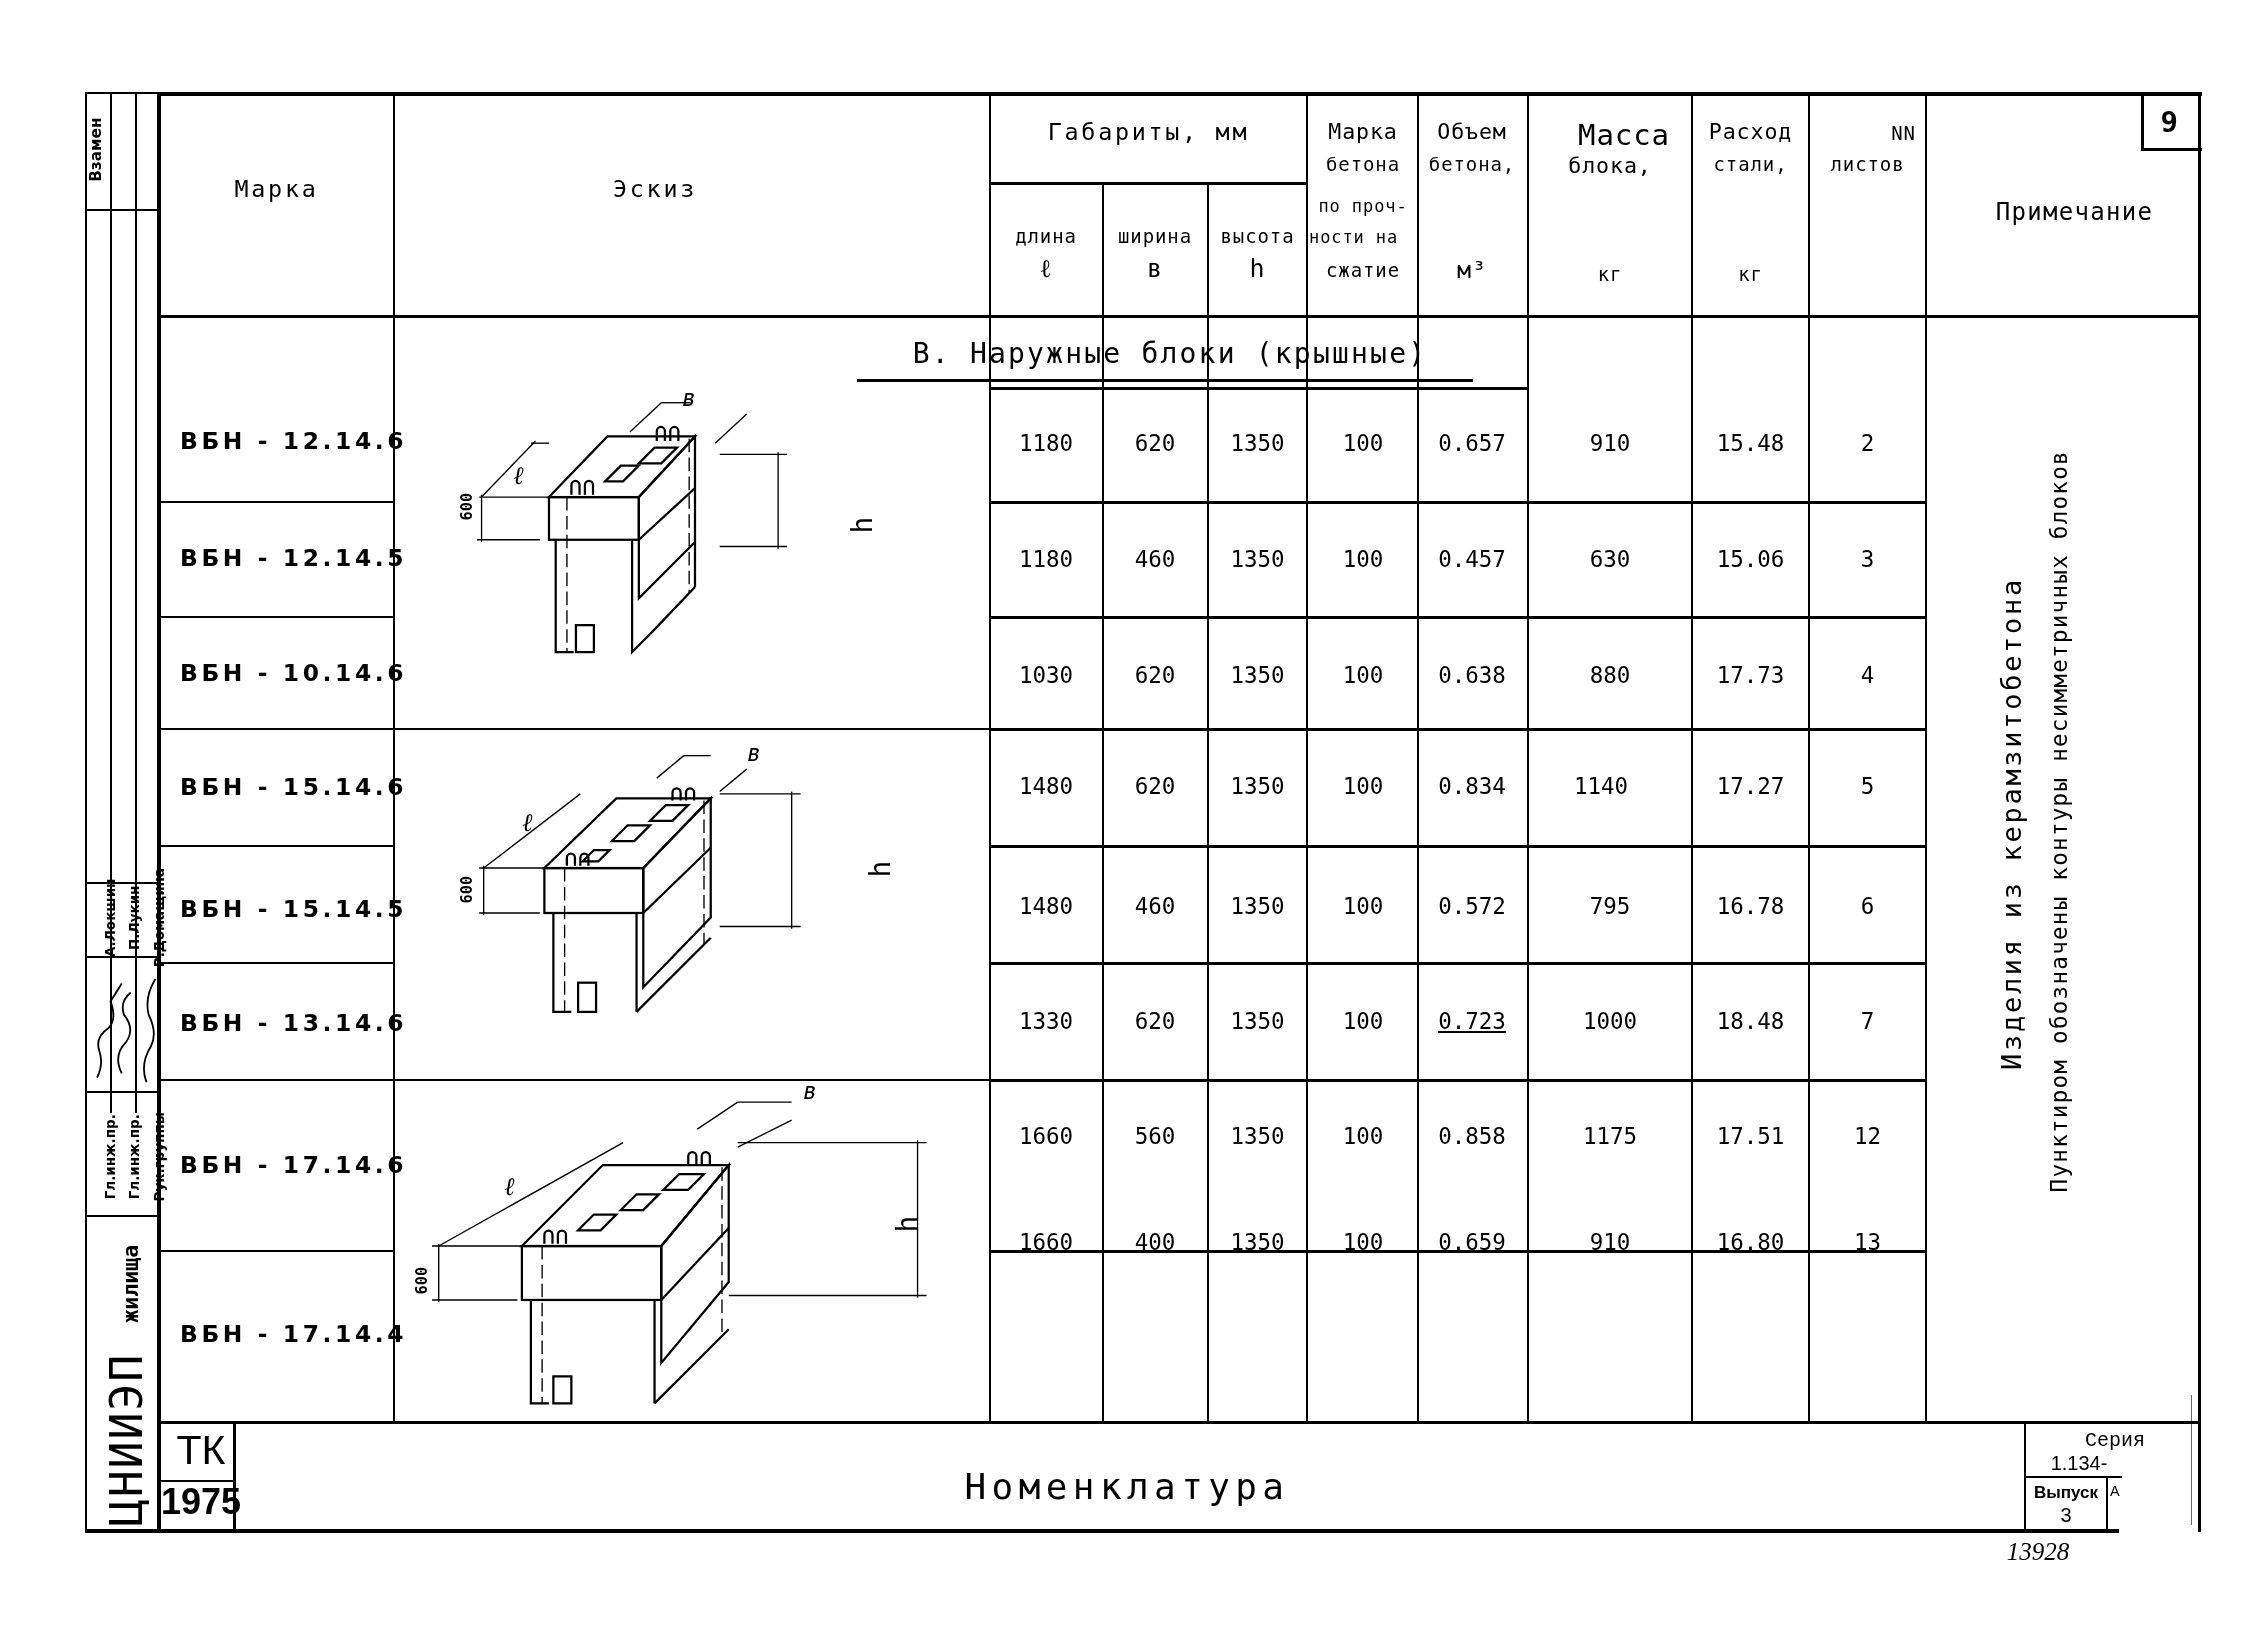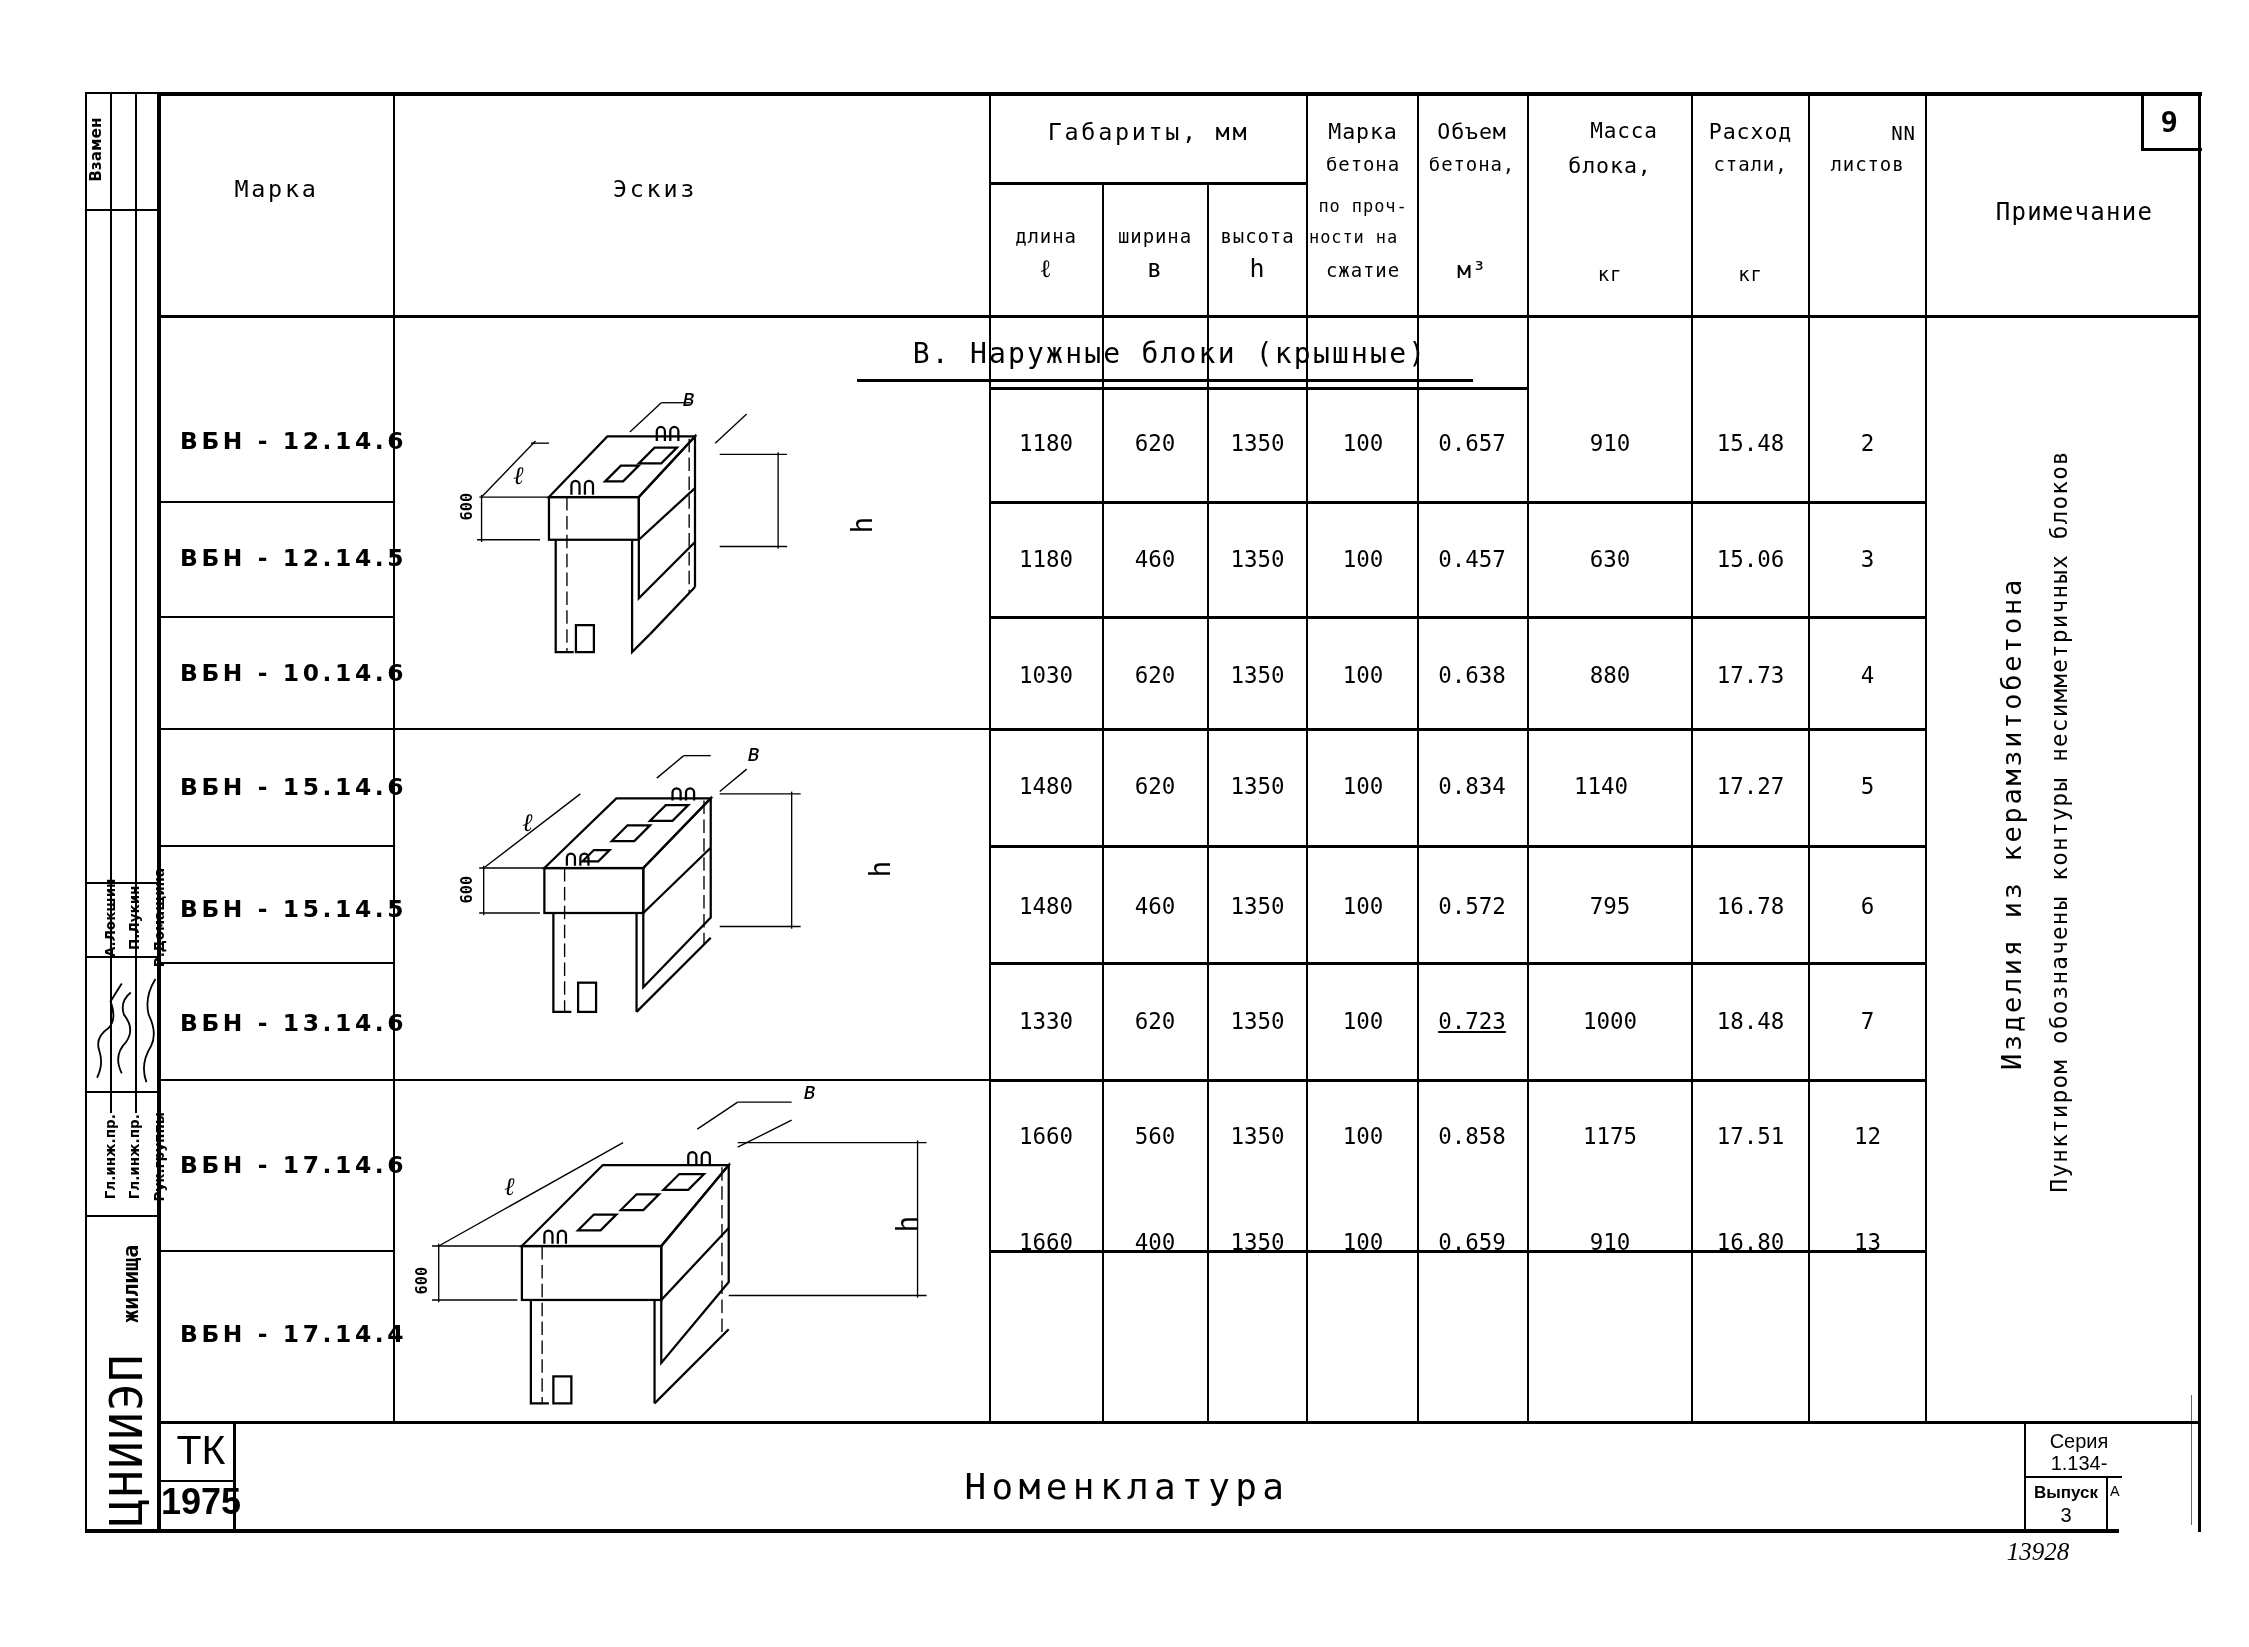--- a/index.html
+++ b/index.html
@@ -57,21 +57,21 @@
 <div class="txt sub" style="left:1309px;top:121px;width:108px;font-size:21.6px;">Марка</div>
 <div class="txt sub" style="left:1309px;top:155px;width:108px;">бетона</div>
 <div class="txt sub" style="left:1309px;top:198px;width:108px;font-size:17px;">по проч-</div>
 <div class="txt sub" style="left:1309px;top:229px;width:85px;font-size:17px;">ности на</div>
 <div class="txt sub" style="left:1309px;top:261px;width:108px;">сжатие</div>
 
 <div class="txt sub" style="left:1418px;top:121px;width:108px;font-size:21.6px;">Объем</div>
 <div class="txt sub" style="left:1418px;top:155px;width:108px;">бетона,</div>
 <div class="txt sub" style="left:1418px;top:259px;width:108px;font-size:23.4px;">м³</div>
 
-<div class="txt sub" style="left:1529px;top:121px;width:190px;font-size:21px;">Масса</div>
+<div class="txt sub" style="left:1529px;top:121px;width:190px;font-size:29px;">Масса</div>
 <div class="txt sub" style="left:1529px;top:155px;width:162px;font-size:21.6px;">блока,</div>
 <div class="txt sub" style="left:1529px;top:265px;width:162px;">кг</div>
 
 <div class="txt sub" style="left:1693px;top:121px;width:115px;font-size:21.6px;">Расход</div>
 <div class="txt sub" style="left:1693px;top:155px;width:115px;">стали,</div>
 <div class="txt sub" style="left:1693px;top:265px;width:115px;">кг</div>
 
 <div class="txt sub" style="left:1810px;top:124px;width:115px;padding-left:36px;">NN</div>
 <div class="txt sub" style="left:1810px;top:155px;width:115px;">листов</div>
 
@@ -334,21 +334,21 @@
 <div class="vl" style="left:233px;top:1422px;width:2.7px;height:110px;"></div>
 <div class="hl" style="left:160px;top:1480px;width:74px;height:1.8px;"></div>
 <div class="txt" style="left:161px;top:1430px;width:80px;font-size:41px;font-family:'Liberation Sans',sans-serif;">ТК</div>
 <div class="txt" style="left:161px;top:1484px;width:72px;font-size:36px;font-family:'Liberation Sans',sans-serif;font-weight:bold;">1975</div>
 
 <div class="txt" style="left:234px;top:1469px;width:1786px;font-size:36px;letter-spacing:5.4px;">Номенклатура</div>
 
 <div class="vl" style="left:2024px;top:1422px;width:2.2px;height:110px;"></div>
 <div class="hl" style="left:2025px;top:1476px;width:97px;height:2.2px;"></div>
 <div class="vl" style="left:2106px;top:1476px;width:2.2px;height:56px;"></div>
-<div class="txt" style="left:2025px;top:1431px;width:108px;font-size:20px;font-family:Liberation Sans, sans-serif;">Серия</div>
+<div class="txt" style="left:2025px;top:1431px;width:108px;font-size:20px;font-family:Liberation Mono, monospace;padding-left:36px;">Серия</div>
 <div class="txt" style="left:2025px;top:1453px;width:108px;font-size:20px;font-family:'Liberation Sans',sans-serif;">1.134-</div>
 <div class="txt" style="left:2026px;top:1484px;width:80px;font-size:17px;font-family:'Liberation Sans',sans-serif;font-weight:bold;">Выпуск</div>
 <div class="txt" style="left:2026px;top:1505px;width:80px;font-size:20px;font-family:'Liberation Sans',sans-serif;">3</div>
 <div class="txt" style="left:2108px;top:1484px;width:13.5px;font-size:14.4px;font-family:'Liberation Sans',sans-serif;">А</div>
 
 <div class="txt" style="left:1993px;top:1539px;width:90px;font-size:25px;font-style:italic;font-family:'Liberation Serif',serif;">13928</div>
 
 <div class="vl" style="left:2191px;top:1395px;width:1.3px;height:130px;opacity:.6;"></div>
 
 

